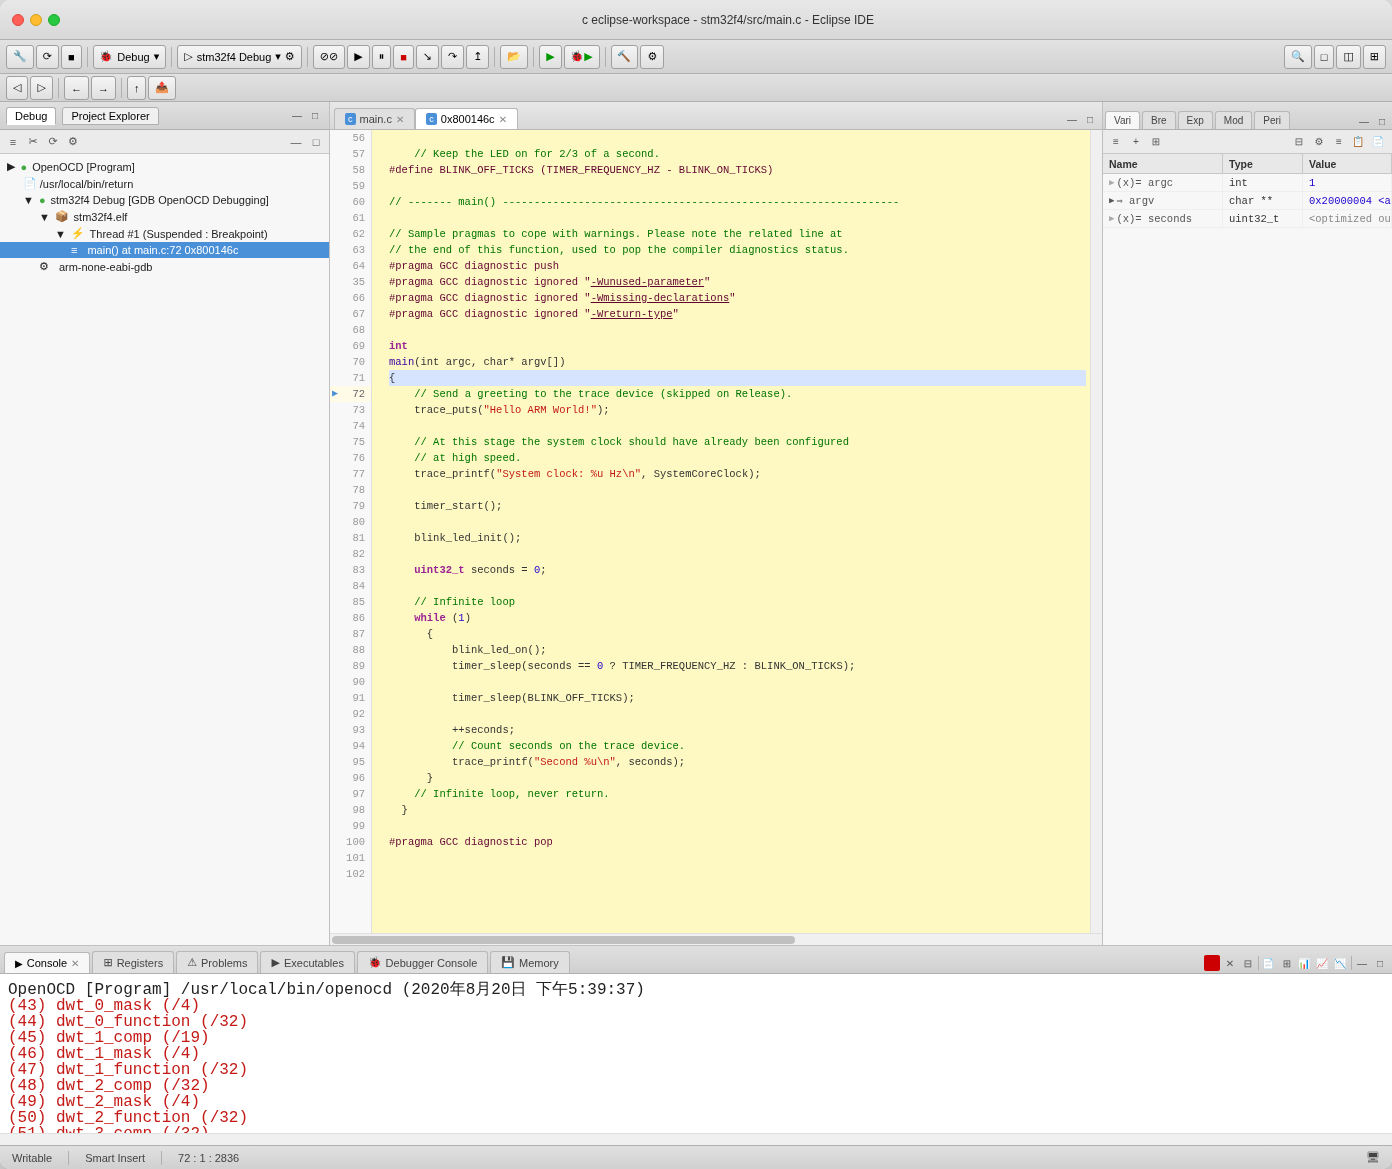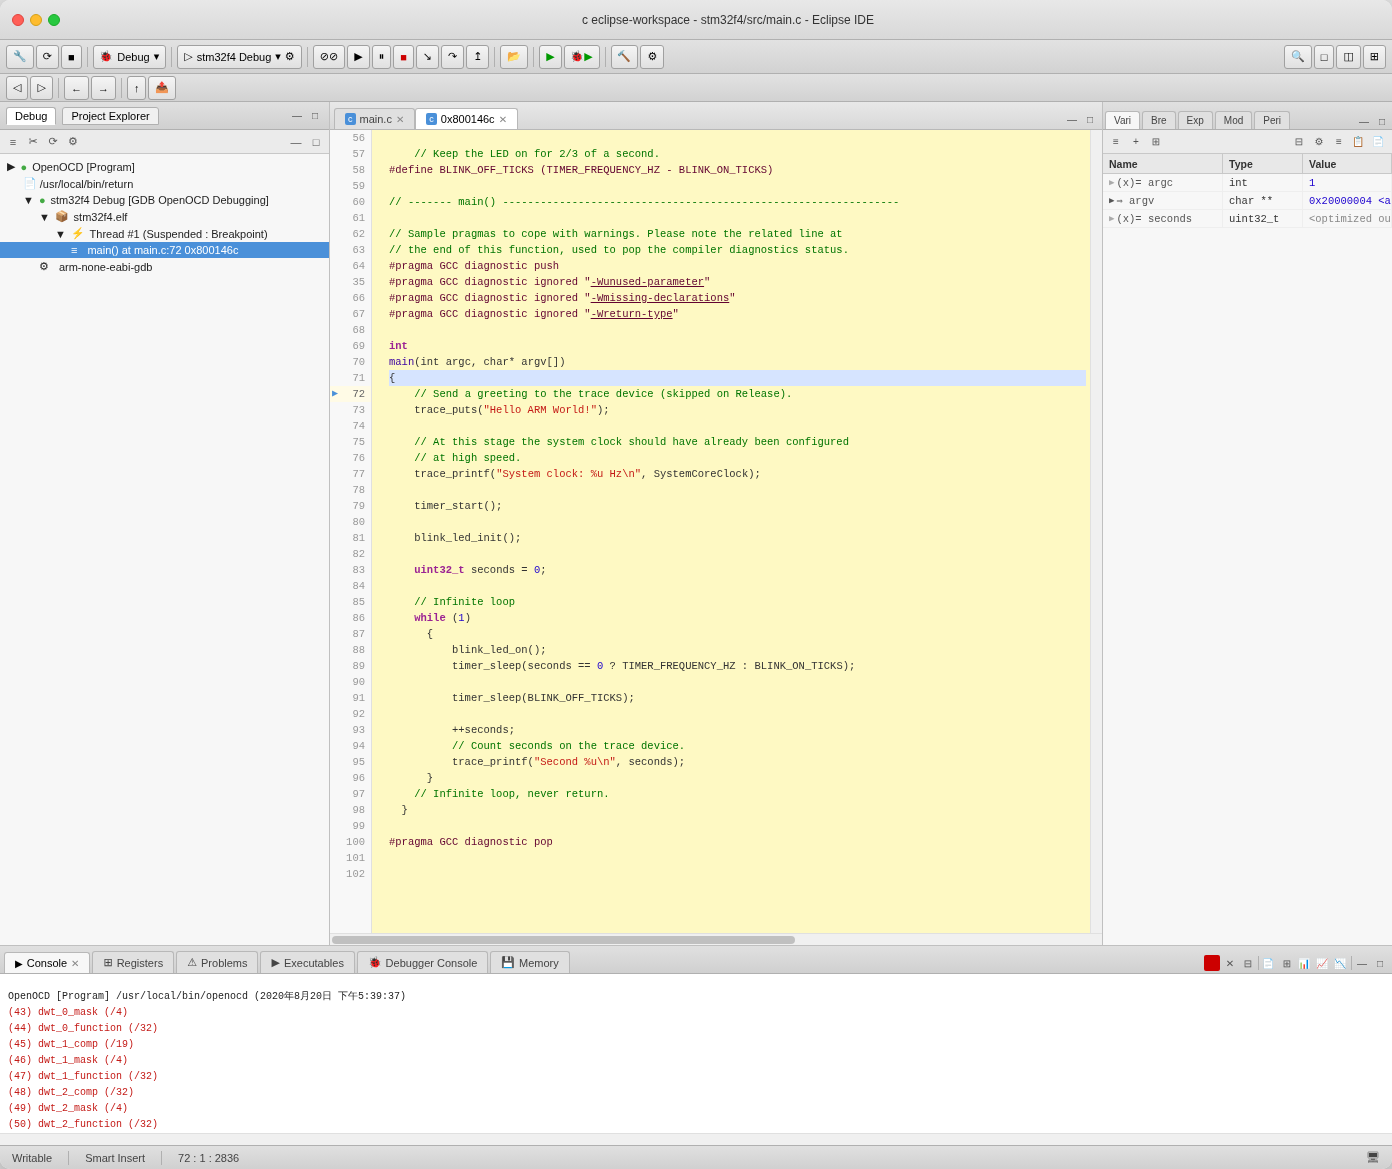--- a/index.html
+++ b/index.html
@@ -411,24 +411,24 @@
     .bottom-tab-controls {
       margin-left: auto;
       display: flex;
       align-items: center;
       gap: 2px;
       padding-bottom: 2px;
     }
     .bottom-content {
       flex: 1;
       overflow-y: auto;
-      padding: 15px 8px;
+      padding: 8px 8px;
       background: #fff;
       font-family: 'Menlo', 'Monaco', 'Courier New', monospace;
-      font-size: 10px;
+      font-size: 16px;
     }
     .console-line {
       line-height: 16px;
       color: #333;
     }
     .console-line.openocd { color: #222; }
     .console-line.red { color: #c41a16; }
     
     .status-bar {
       height: 24px;

